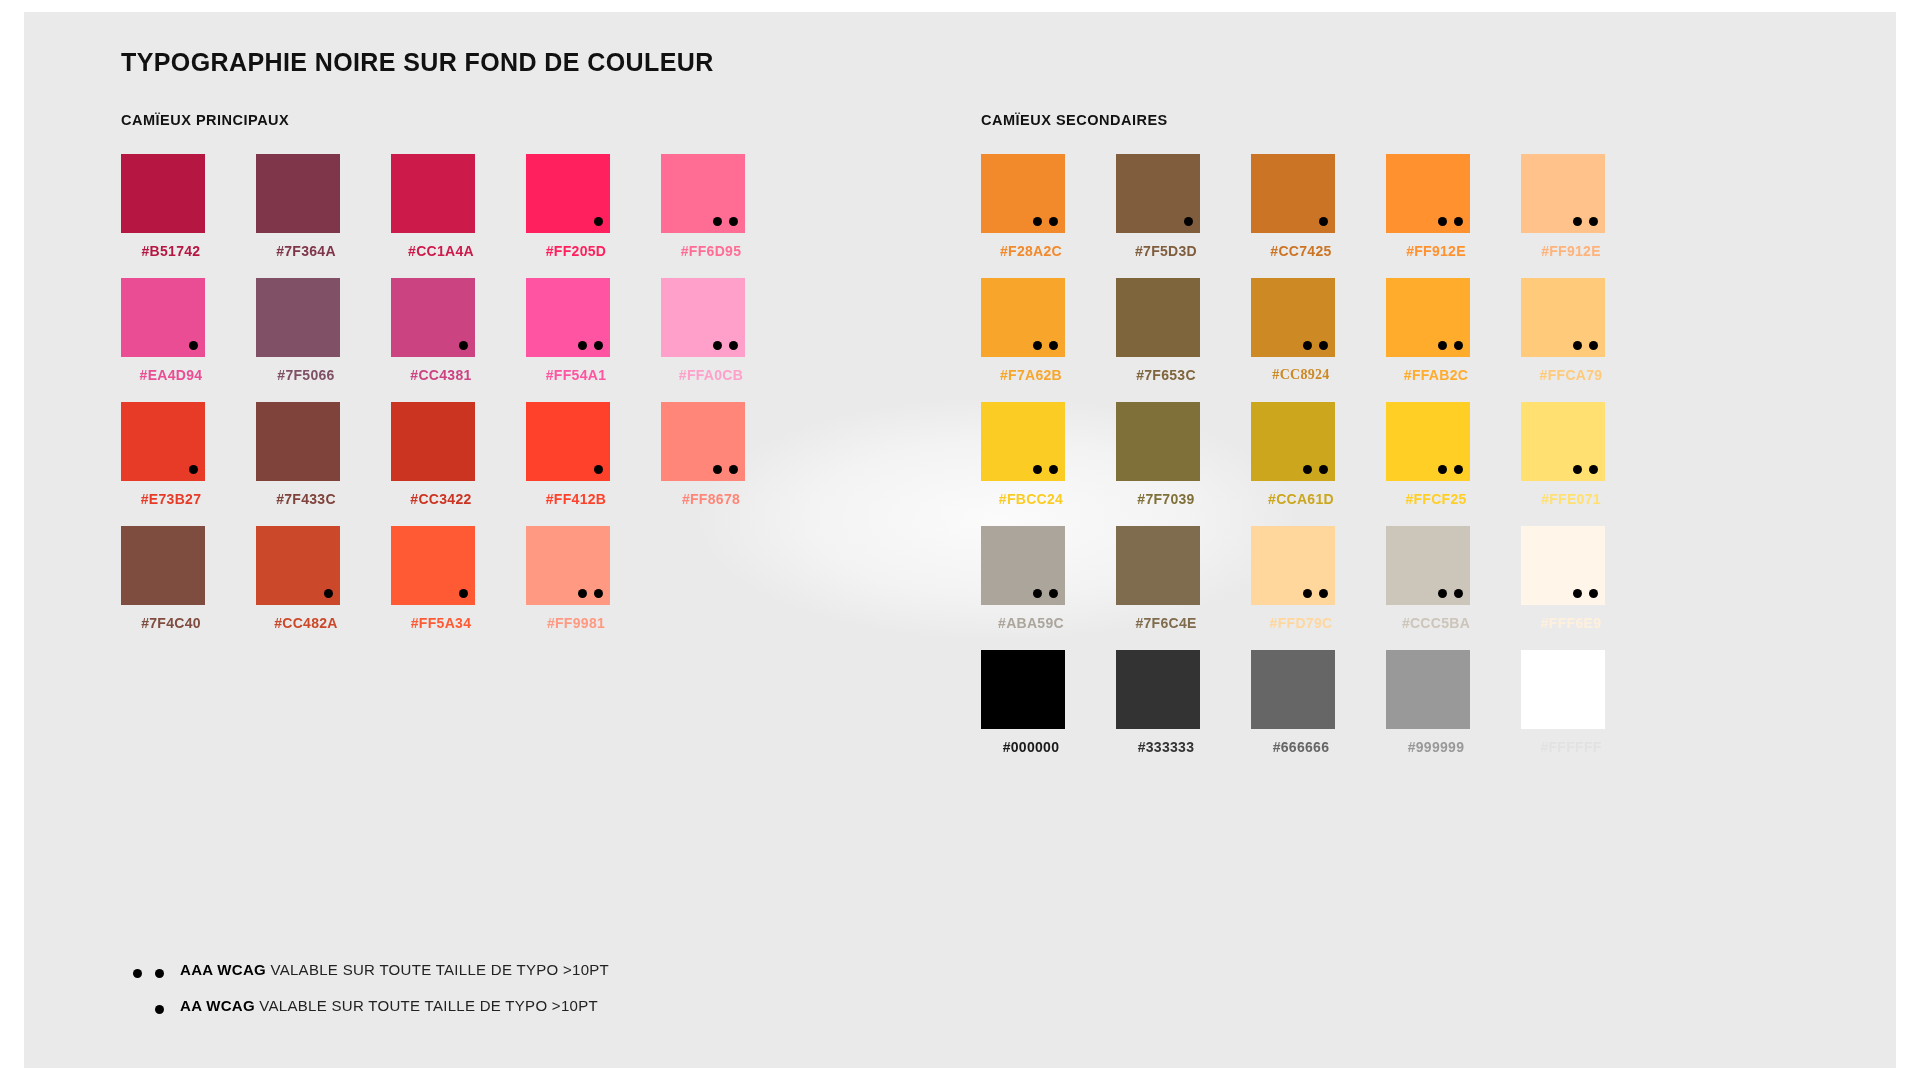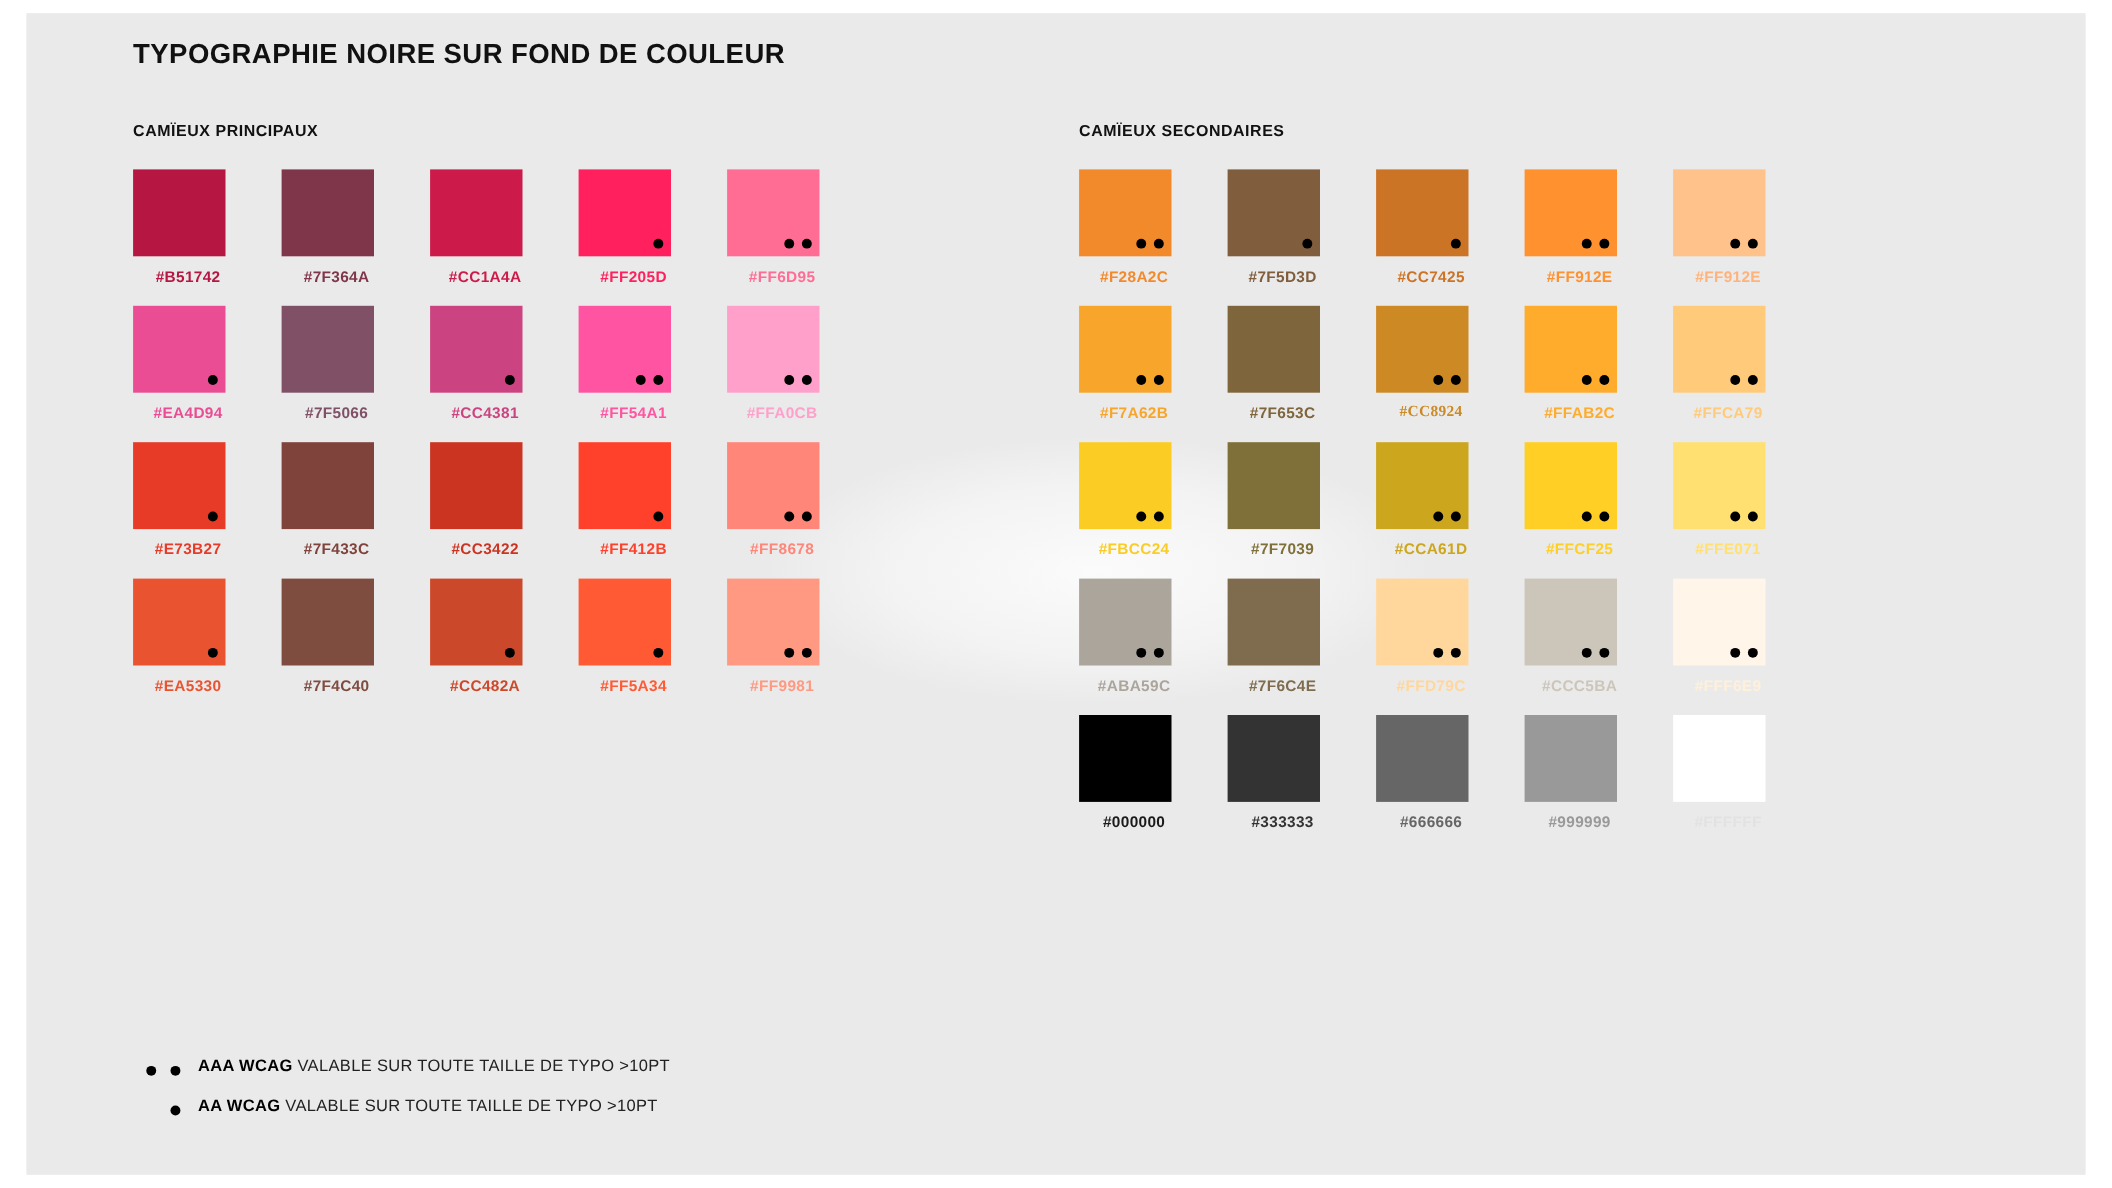--- a/index.html
+++ b/index.html
@@ -18,21 +18,21 @@
     left: 24px;
     top: 12px;
     width: 1872px;
     height: 1056px;
     background: #eaeaea;
     background-image: radial-gradient(ellipse 420px 170px at 52% 48%, #fbfbfb 0%, #f3f3f3 45%, rgba(234,234,234,0) 72%);
   }
   .page-title {
     position: absolute;
     left: 97px;
-    top: 23px;
+    top: 36px;
     font-size: 25px;
     font-weight: bold;
     letter-spacing: 0.4px;
     color: #111111;
     white-space: nowrap;
   }
   .section {
     position: absolute;
     top: 100px;
   }
@@ -227,28 +227,20 @@
               <div class="dots">
                 <div class="dot"></div>
                 <div class="dot"></div>
               </div>
             </div>
             <div class="hex-label" style="color: rgb(255, 134, 120);">#FF8678</div>
           </div>
         </div>
         <div class="grid-row">
           <div class="swatch-cell">
-            <div class="swatch" style="background: rgb(234, 83, 48);">
-              <div class="dots">
-                <div class="dot"></div>
-              </div>
-            </div>
-            <div class="hex-label" style="color: rgb(234, 83, 48);">#EA5330</div>
-          </div>
-          <div class="swatch-cell">
             <div class="swatch" style="background: rgb(127, 76, 64);"></div>
             <div class="hex-label" style="color: rgb(127, 76, 64);">#7F4C40</div>
           </div>
           <div class="swatch-cell">
             <div class="swatch" style="background: rgb(204, 72, 42);">
               <div class="dots">
                 <div class="dot"></div>
               </div>
             </div>
             <div class="hex-label" style="color: rgb(204, 72, 42);">#CC482A</div>

